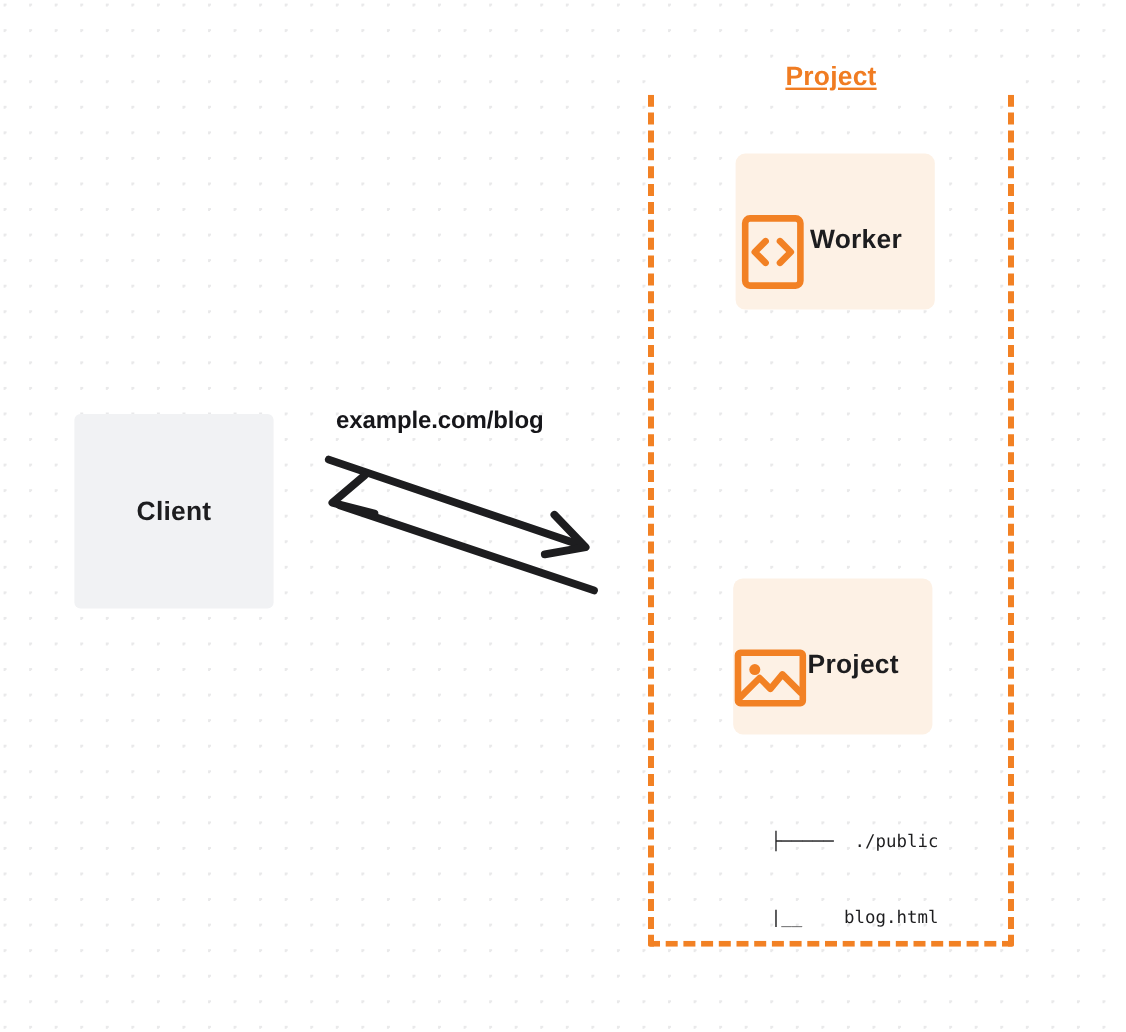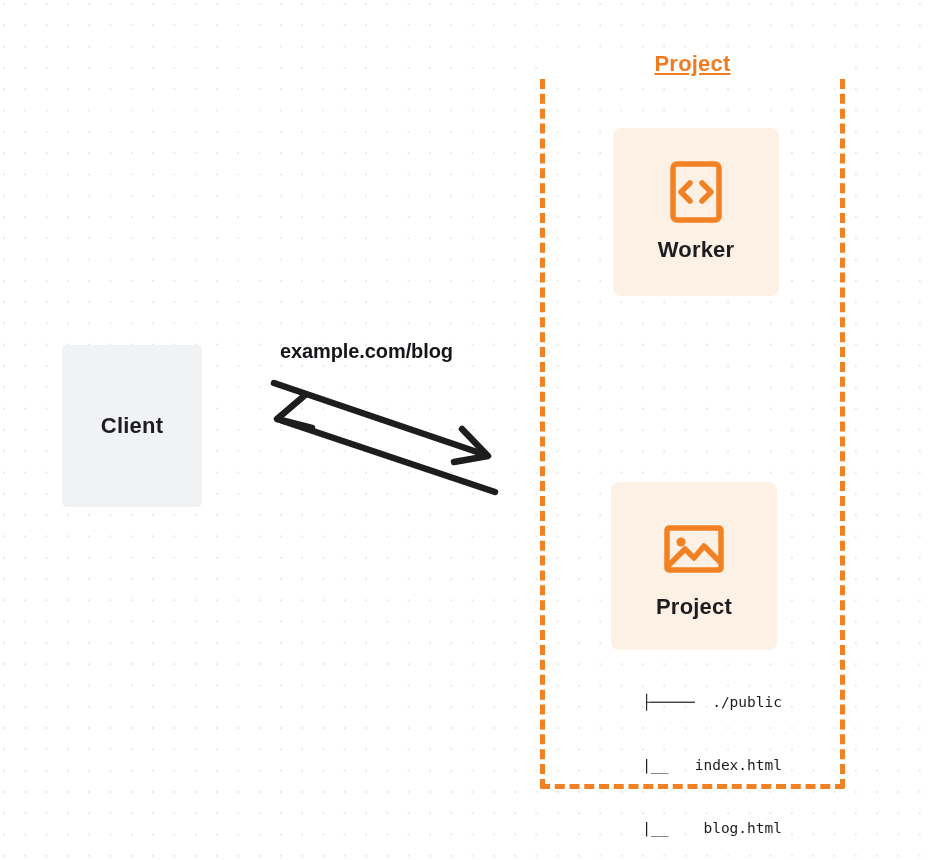--- a/index.html
+++ b/index.html
@@ -22,21 +22,21 @@
     background-image: radial-gradient(circle at 1px 1px, #e9e9ea 1.3px, rgba(255,255,255,0) 1.4px);
     background-size: 21.3px 21.3px;
     background-position: 3px 3px;
   }
 
   
   #client-node {
     position: absolute;
     left: 62px;
     top: 345px;
-    width: 140px;
+    width: 166px;
     height: 162px;
     background: #f1f2f4;
     border-radius: 5px;
     display: flex;
     align-items: center;
     justify-content: center;
   }
   #client-node .node-label {
     font-size: 22px;
     font-weight: bold;
@@ -94,25 +94,24 @@
   }
   #project-title-inner {
     background: #ffffff;
     padding: 0 6px;
   }
 
   
   .service-card {
     position: absolute;
     width: 166px;
-    height: 168px;
+    height: 130px;
     background: #fdf1e5;
     border-radius: 8px;
     display: flex;
-    flex-direction: column;
     align-items: center;
     justify-content: flex-start;
   }
   #worker-card { left: 613px; top: 128px; }
   #assets-card { left: 611px; top: 482px; }
 
   .service-icon {
     margin-top: 33px;
     width: 62px;
     height: 62px;
@@ -187,18 +186,17 @@
     <svg class="service-icon" viewBox="0 0 62 62" xmlns="http://www.w3.org/2000/svg">
       <rect x="4" y="10" width="54" height="42" rx="2" ry="2" fill="none" stroke="#f28124" stroke-width="5.5"></rect>
       <circle cx="18" cy="24" r="4.6" fill="#f28124"></circle>
       <polyline points="6,47 22,31 31,40 41,28 56,43" fill="none" stroke="#f28124" stroke-width="5.5" stroke-linecap="round" stroke-linejoin="round"></polyline>
     </svg>
     <span class="service-label">Project</span>
   </div>
 
   <div id="asset-file-tree">
     <span class="tree-row">├─────  ./public</span>
-    <span class="tree-row">   |__   index.html</span>
     <span class="tree-row">   |__    blog.html</span>
     
   </div>
 
 </div>
 
 </body></html>

